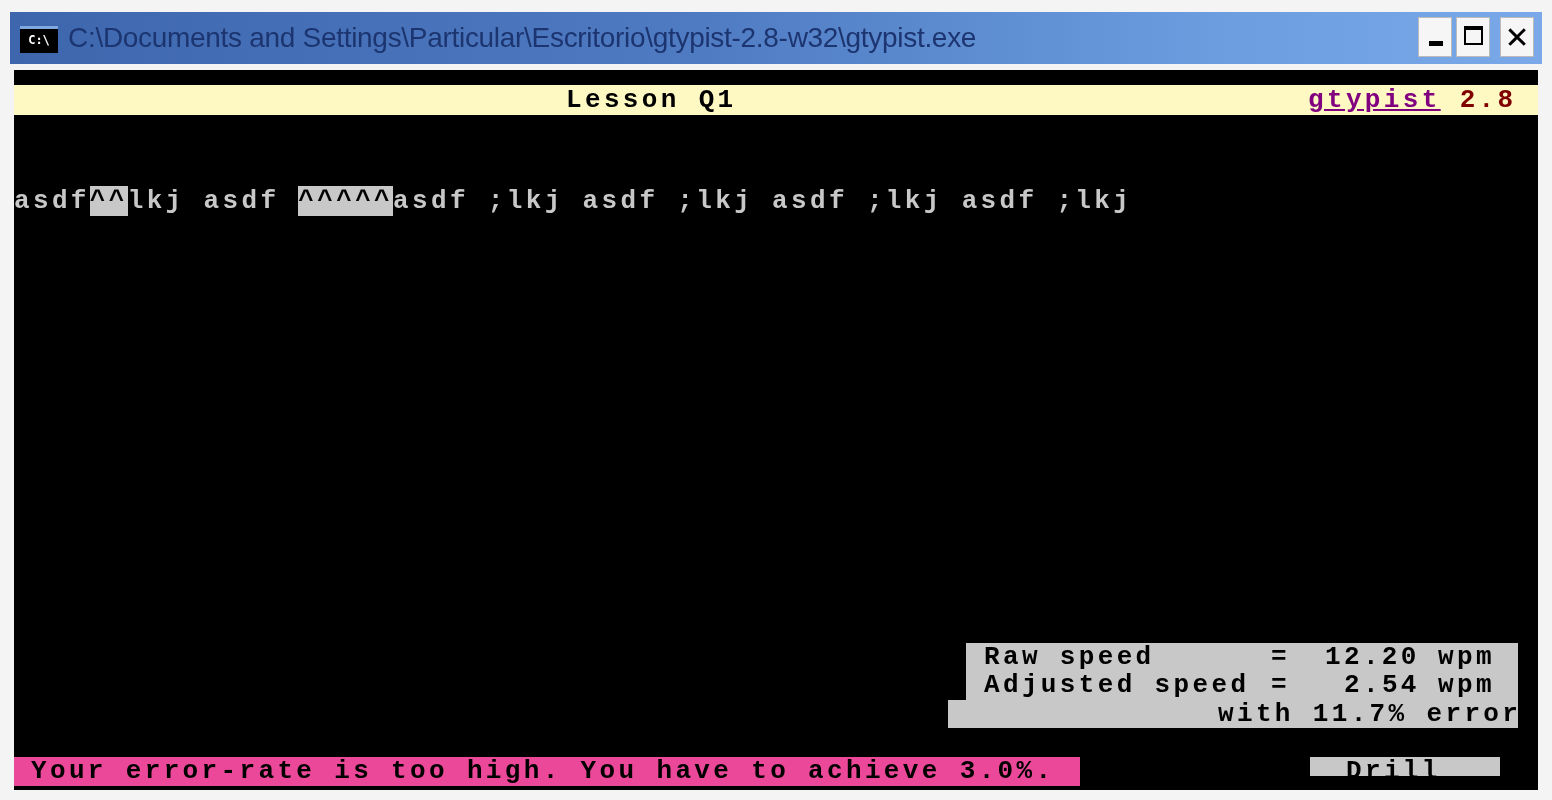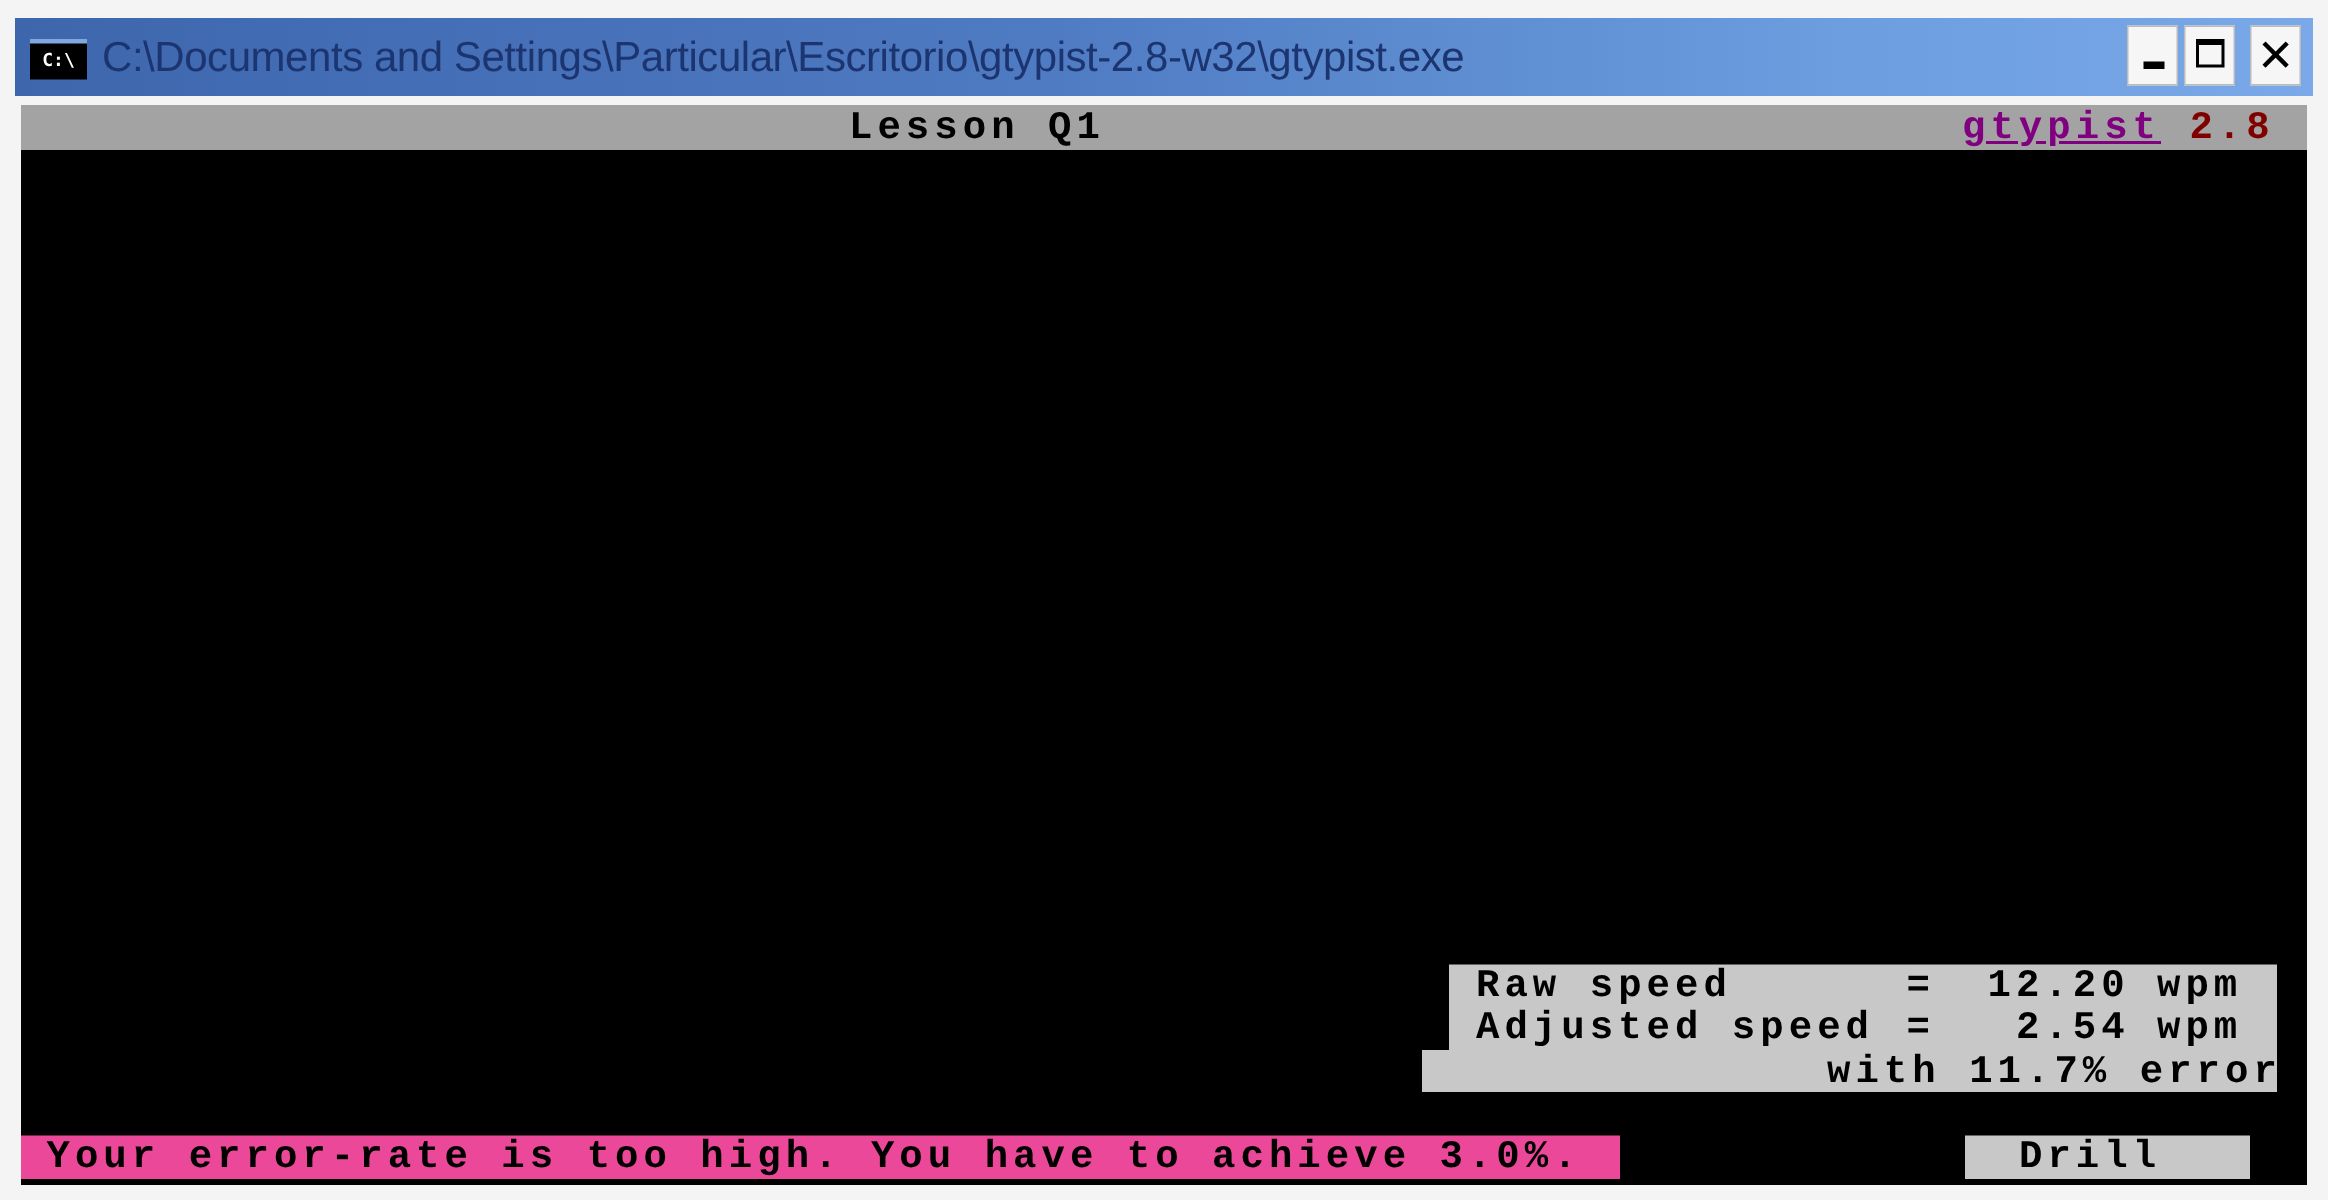--- a/index.html
+++ b/index.html
@@ -12,31 +12,31 @@
   .title-text { position:absolute; left:58px; top:6px; font:28px "Liberation Sans", sans-serif; color:#1c3570; line-height:40px; white-space:nowrap; letter-spacing:-0.3px; }
   .tb-btn { position:absolute; top:5px; width:34px; height:40px; background:#f6f6f6; border:1px solid #bbb; box-sizing:border-box; }
   .btn-min { left:1408px; }
   .btn-max { left:1446px; }
   .btn-close { left:1490px; }
   .btn-min::after { content:""; position:absolute; left:10px; bottom:10px; width:14px; height:5px; background:#000; }
   .btn-max::after { content:""; position:absolute; left:7px; top:8px; width:19px; height:19px; border:2px solid #000; border-top-width:4px; box-sizing:border-box; }
   .btn-close span { position:absolute; left:0; top:0; width:100%; height:100%; font:bold 30px "DejaVu Sans", sans-serif; line-height:40px; text-align:center; color:#000; }
   .term { position:absolute; left:14px; top:70px; width:1524px; height:720px; background:#000; overflow:hidden; }
   .row { position:absolute; left:0; height:29px; line-height:29px; font:bold 26px "Liberation Mono", monospace; color:#c8c8c8; white-space:pre; letter-spacing:3.35px; }
-  .header { position:absolute; left:0; top:0; width:1524px; height:30px; background:#a3a3a3; }
+  .header { position:absolute; left:0; top:15px; width:1524px; height:30px; background:#fef9c3; }
   .lesson-title { position:absolute; left:552px; top:0; line-height:30px; font:bold 26px "Liberation Mono", monospace; color:#000; letter-spacing:3.35px; white-space:pre;}
   .brand { position:absolute; left:1294px; top:0; line-height:30px; font:bold 26px "Liberation Mono", monospace; letter-spacing:3.35px; white-space:pre; }
   .brand .name { color:#800080;text-decoration:underline; }
   .brand .ver { color:#800000; }
   .err { background:#c8c8c8; color:#000; }
   .stats { position:absolute; color:#000; font:bold 26px "Liberation Mono", monospace; letter-spacing:3.35px; white-space:pre; line-height:28px; }
   .stats-box1 { position:absolute; left:952px; top:573px; width:552px; height:57px; background:#c8c8c8; }
   .stats-box2 { position:absolute; left:934px; top:630px; width:570px; height:28px; background:#c8c8c8; }
   .status-left { position:absolute; left:0; top:687px; width:1066px; height:29px; background:#ec4899; }
-  .status-right { position:absolute; left:1296px; top:687px; width:190px; height:29px; background:#c8c8c8; }
+  .status-right { position:absolute; left:1296px; top:687px; width:190px; height:19px; background:#c8c8c8; }
   .status-text { position:absolute; font:bold 26px "Liberation Mono", monospace; letter-spacing:3.35px; color:#000; white-space:pre; line-height:29px; }
 </style>
 </head>
 <body>
 
 <div class="window">
   <div class="titlebar">
     <div class="title-icon">C:\</div>
     <div class="title-text">C:\Documents and Settings\Particular\Escritorio\gtypist-2.8-w32\gtypist.exe</div>
     <div class="tb-btn btn-min"></div>
@@ -45,20 +45,21 @@
         <span>✕</span>
       </div>
   </div>
 
   <div class="term">
     <div class="header">
       <span class="lesson-title">Lesson Q1</span>
       <span class="brand"><span class="name">gtypist</span> <span class="ver">2.8</span></span>
     </div>
 
+    <div class="row" style="top:116px;" id="typed-line"><span>asdf</span><span class="err">^^</span><span>lkj asdf </span><span class="err">^^^^^</span><span>asdf ;lkj asdf ;lkj asdf ;lkj asdf ;lkj</span></div>
 
     <div class="stats-box1"></div>
     <div class="stats-box2"></div>
     <div class="stats" style="left:970px; top:573px;">Raw speed</div>
     <div class="stats" style="left:1257px; top:573px;">=</div>
     <div class="stats" style="left:1311px; top:573px;">12.20</div>
     <div class="stats" style="left:1424px; top:573px;">wpm</div>
     <div class="stats" style="left:970px; top:601px;">Adjusted speed</div>
     <div class="stats" style="left:1257px; top:601px;">=</div>
     <div class="stats" style="left:1330px; top:601px;">2.54</div>

